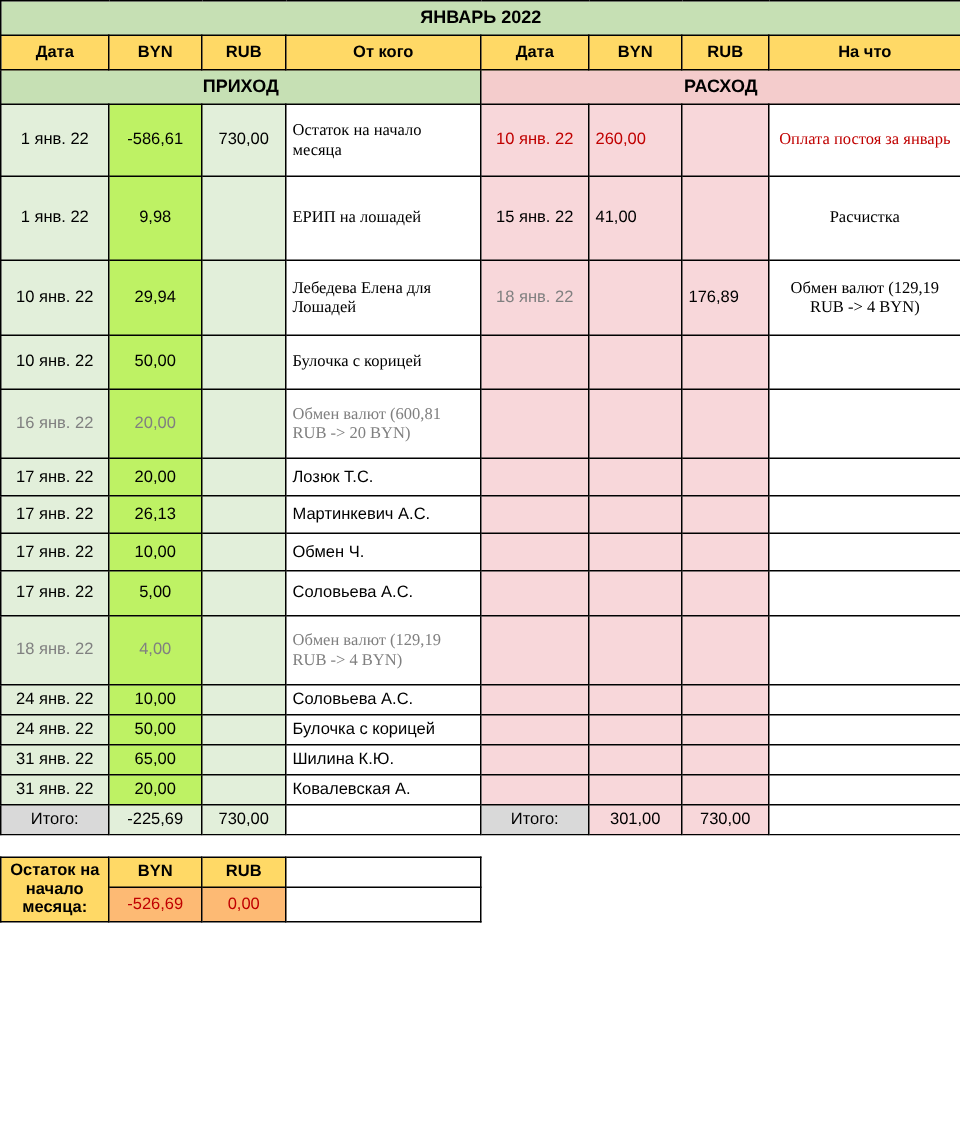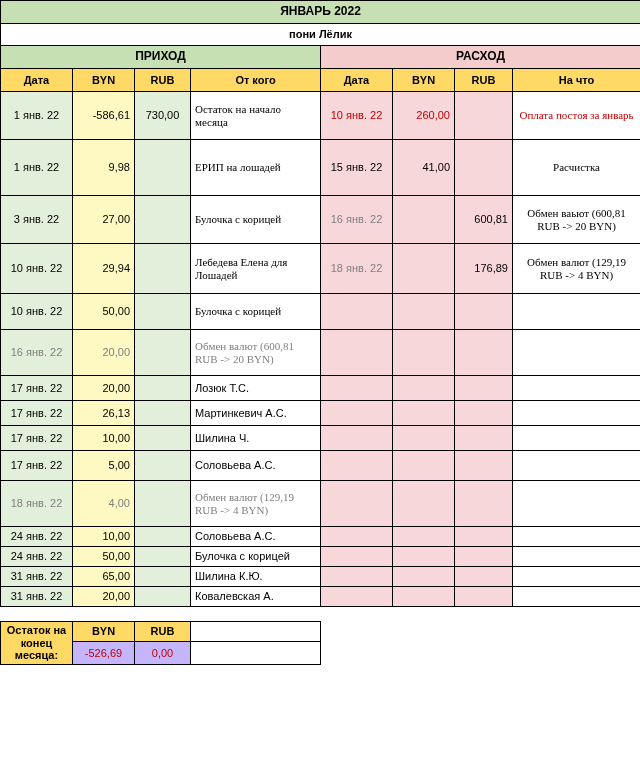--- a/index.html
+++ b/index.html
@@ -7,36 +7,36 @@
   .sheet{width:584px;height:759px;position:relative;box-sizing:border-box;}
   table{border-collapse:collapse;table-layout:fixed;}
   td{border:1px solid #000;padding:2px 4px;vertical-align:middle;line-height:1.15;}
   .t-main{width:640px;}
   .title{background:#c6e0b4;font-weight:bold;text-align:center;font-size:12px;height:18px;}
   .subtitle{background:#ffffff;font-weight:bold;text-align:center;font-size:11px;height:17px;}
   .hdr-in{background:#c6e0b4;font-weight:bold;text-align:center;font-size:12px;height:18px;}
   .hdr-out{background:#f4cccc;font-weight:bold;text-align:center;font-size:12px;height:18px;}
   .col-hdr{background:#ffd966;font-weight:bold;text-align:center;font-size:11px;height:18px;}
   .c-date-in{background:#e2efda;text-align:center;margin-top:39px;}
-  .c-num-in{background:#fef9c3;text-align:right;}
+  .c-num-in{background:#bef264;text-align:center;}
   .c-rub-in{background:#e2efda;text-align:center;}
   .c-txt{background:#ffffff;text-align:left;}
   .c-date-out{background:#f8d7da;text-align:center;}
-  .c-num-out{background:#f8d7da;text-align:right;}
+  .c-num-out{background:#f8d7da;text-align:left;}
   .c-txt-out{background:#ffffff;text-align:center;}
   .red{color:#c00000;}
   .gray{color:#808080;}
   .empty{background:#ffffff;}
   .total-lbl{background:#d9d9d9;text-align:center;font-size:11px;}
   .total-in{background:#e2efda;text-align:center;}
   .total-out{background:#f8d7da;text-align:center;}
   .spacer td{border:none;background:#fff;height:10px;}
   .foot-lbl{background:#ffd966;font-weight:bold;text-align:center;font-size:11px;}
   .foot-hdr{background:#ffd966;font-weight:bold;text-align:center;font-size:11px;}
-  .foot-val{background:#c4b5fd;text-align:center;color:#c00000;}
+  .foot-val{background:#fdba74;text-align:center;color:#c00000;}
   .wrap{white-space:pre-wrap;font-family:Liberation Serif, serif;}
 </style>
 </head>
 <body>
 
 <div class="sheet">
 
   <table class="t-main">
     <colgroup>
       <col style="width:72px">
@@ -46,36 +46,33 @@
       <col style="width:72px">
         <col style="width:62px">
         <col style="width:58px">
         <col style="width:128px">
     </colgroup>
     <tbody>
       <tr>
         <td class="title" colspan="8">ЯНВАРЬ 2022</td>
       </tr>
       <tr>
-        <td class="subtitle" colspan="8">пони Лёлик</td>
-      </tr>
-      <tr>
-        <td class="hdr-in" colspan="4">ПРИХОД</td>
-        <td class="hdr-out" colspan="4">РАСХОД</td>
-      </tr>
-      <tr>
         <td class="col-hdr">Дата</td>
         <td class="col-hdr">BYN</td>
         <td class="col-hdr">RUB</td>
         <td class="col-hdr">От кого</td>
         <td class="col-hdr">Дата</td>
         <td class="col-hdr">BYN</td>
         <td class="col-hdr">RUB</td>
         <td class="col-hdr">На что</td>
       </tr>
+      <tr>
+        <td class="hdr-in" colspan="4">ПРИХОД</td>
+        <td class="hdr-out" colspan="4">РАСХОД</td>
+      </tr>
 
       <tr style="height:48px">
         <td class="c-date-in">1 янв. 22</td>
         <td class="c-num-in">-586,61</td>
         <td class="c-rub-in">730,00</td>
         <td class="c-txt wrap">Остаток на начало месяца</td>
         <td class="c-date-out red">10 янв. 22</td>
         <td class="c-num-out red">260,00</td>
         <td class="c-num-out"></td>
         <td class="c-txt-out wrap red">Оплата постоя за январь</td>
@@ -85,30 +82,20 @@
         <td class="c-date-in">1 янв. 22</td>
         <td class="c-num-in">9,98</td>
         <td class="c-rub-in"></td>
         <td class="c-txt wrap">ЕРИП на лошадей</td>
         <td class="c-date-out">15 янв. 22</td>
         <td class="c-num-out">41,00</td>
         <td class="c-num-out"></td>
         <td class="c-txt-out wrap">Расчистка</td>
       </tr>
 
-      <tr style="height:48px">
-        <td class="c-date-in">3 янв. 22</td>
-        <td class="c-num-in">27,00</td>
-        <td class="c-rub-in"></td>
-        <td class="c-txt wrap">Булочка с корицей</td>
-        <td class="c-date-out gray">16 янв. 22</td>
-        <td class="c-num-out"></td>
-        <td class="c-num-out">600,81</td>
-        <td class="c-txt-out wrap">Обмен ваьют (600,81 RUB -&gt; 20 BYN)</td>
-      </tr>
 
       <tr style="height:50px">
         <td class="c-date-in">10 янв. 22</td>
         <td class="c-num-in">29,94</td>
         <td class="c-rub-in"></td>
         <td class="c-txt wrap">Лебедева Елена для Лошадей</td>
         <td class="c-date-out gray">18 янв. 22</td>
         <td class="c-num-out"></td>
         <td class="c-num-out">176,89</td>
         <td class="c-txt-out wrap">Обмен валют (129,19 RUB -&gt; 4 BYN)</td>
@@ -155,21 +142,21 @@
         <td class="c-date-out"></td>
         <td class="c-num-out"></td>
         <td class="c-num-out"></td>
         <td class="empty"></td>
       </tr>
 
       <tr style="height:25px">
         <td class="c-date-in">17 янв. 22</td>
         <td class="c-num-in">10,00</td>
         <td class="c-rub-in"></td>
-        <td class="c-txt">Шилина Ч.</td>
+        <td class="c-txt">Обмен Ч.</td>
         <td class="c-date-out"></td>
         <td class="c-num-out"></td>
         <td class="c-num-out"></td>
         <td class="empty"></td>
       </tr>
 
       <tr style="height:30px">
         <td class="c-date-in">17 янв. 22</td>
         <td class="c-num-in">5,00</td>
         <td class="c-rub-in"></td>
@@ -229,41 +216,51 @@
         <td class="c-date-in">31 янв. 22</td>
         <td class="c-num-in">20,00</td>
         <td class="c-rub-in"></td>
         <td class="c-txt">Ковалевская А.</td>
         <td class="c-date-out"></td>
         <td class="c-num-out"></td>
         <td class="c-num-out"></td>
         <td class="empty"></td>
       </tr>
 
+      <tr style="height:20px">
+        <td class="total-lbl">Итого:</td>
+        <td class="total-in">-225,69</td>
+        <td class="total-in">730,00</td>
+        <td class="empty"></td>
+        <td class="total-lbl">Итого:</td>
+        <td class="total-out">301,00</td>
+        <td class="total-out">730,00</td>
+        <td class="empty"></td>
+      </tr>
     </tbody>
   </table>
 
   <table class="t-main" style="border-collapse:collapse;margin-top:0">
     <tbody>
       <tr class="spacer">
           <td colspan="8"></td>
         </tr>
     </tbody>
   </table>
 
   <table>
     <colgroup>
         <col style="width:72px">
         <col style="width:62px">
         <col style="width:56px">
         <col style="width:130px">
       </colgroup>
     <tbody>
       <tr style="height:20px">
-        <td class="foot-lbl" rowspan="2">Остаток на конец месяца:</td>
+        <td class="foot-lbl" rowspan="2">Остаток на начало месяца:</td>
         <td class="foot-hdr">BYN</td>
         <td class="foot-hdr">RUB</td>
         <td class="empty"></td>
       </tr>
       <tr style="height:22px">
         <td class="foot-val">-526,69</td>
         <td class="foot-val">0,00</td>
         <td class="empty"></td>
       </tr>
     </tbody>

